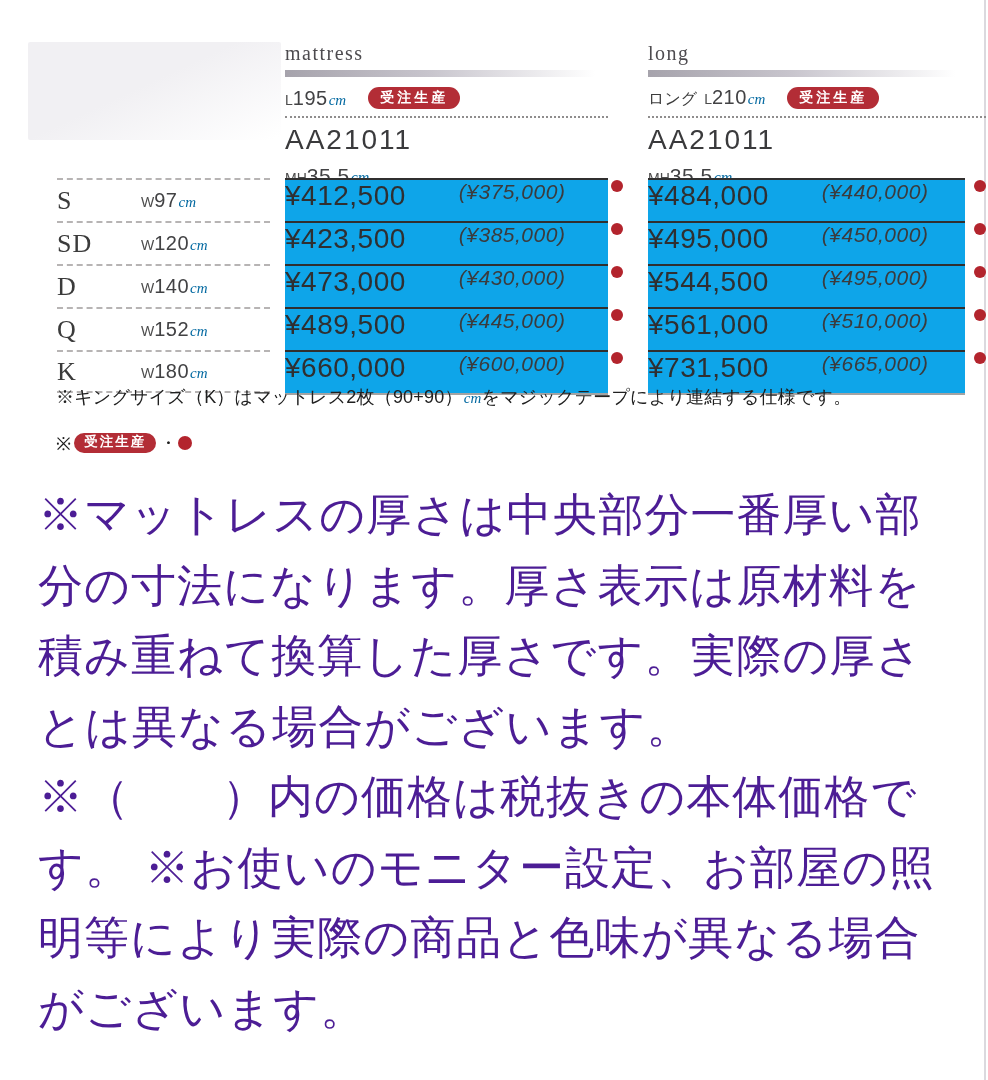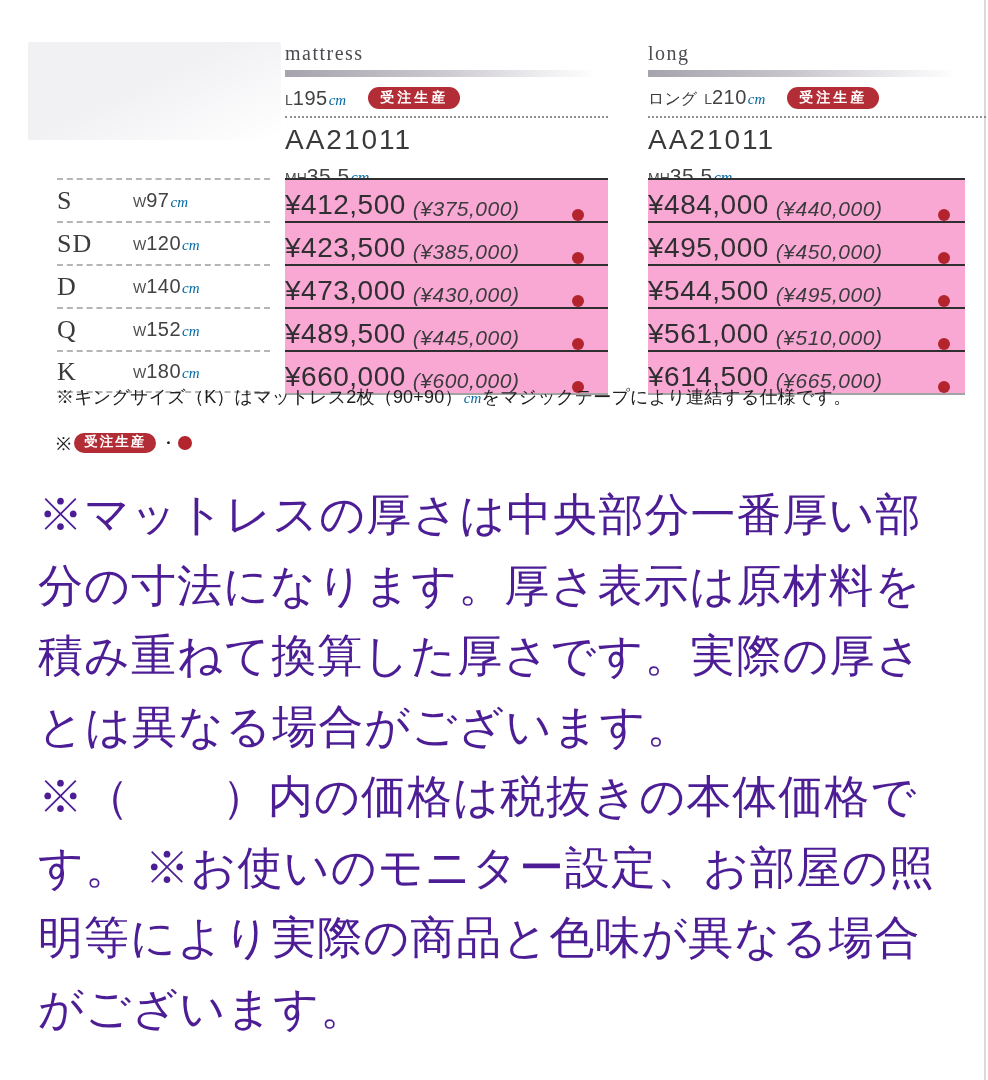--- a/index.html
+++ b/index.html
@@ -12,21 +12,21 @@
     background:linear-gradient(155deg,#f1f0f3 45%,rgba(255,255,255,0) 98%);
     border-radius:2px;
   }
   .edge-line{position:absolute;right:2px;top:0;width:2px;height:1080px;background:#dbd9de;}
 
   
   .sizes{position:absolute;left:57px;top:178px;width:213px;}
   .size-row{height:43px;display:flex;align-items:center;border-top:2px dashed #b7b4b4;box-sizing:border-box;}
   .size-row:last-child{border-bottom:2px dashed #b7b4b4;}
   .size-code{font-family:"Liberation Serif",serif;font-size:26px;color:#3b3b3b;width:64px;letter-spacing:1px;}
-  .size-width{margin-left:12px;white-space:nowrap;}
+  .size-width{margin-left:20px;white-space:nowrap;}
   .dim-label{font-size:14px;color:#4c4c4c;}
   .dim-num{font-size:20px;color:#424244;letter-spacing:.5px;}
   .dim-unit{font-family:"Liberation Serif",serif;font-style:italic;font-size:15px;color:#0369a1;margin-left:1px;}
 
   
   .price-col{position:absolute;top:42px;}
   .col-a{left:285px;width:323px;}
   .col-b{left:648px;width:320px;}
   .col-title{font-family:"Liberation Serif",serif;font-size:20px;color:#4d4b4f;letter-spacing:1.5px;height:25px;}
   .grad-bar{height:7px;margin-top:3px;background:linear-gradient(to right,#a6a3ac,#c8c5cd 45%,rgba(255,255,255,0) 96%);}
@@ -39,21 +39,21 @@
   }
   .dotted-rule{margin-top:5px;border-top:2px dotted #8f8d8d;height:0;}
   .col-b .dotted-rule{width:358px;}
   .product-code{margin-top:6px;font-size:28px;color:#3a3a3c;letter-spacing:2px;height:32px;}
   .mh{height:25px;white-space:nowrap;margin-top:8px;}
   .mh .dim-num{font-size:21px;}
   .mh .dim-unit{font-size:16px;}
 
   .price-table{position:absolute;left:0;top:136px;width:323px;}
   .col-b .price-table{width:317px;}
-  .price-row{height:43px;display:flex;align-items:flex-end;border-top:2px solid #302f2f;box-sizing:border-box;background:#f9a8d4;}
+  .price-row{height:43px;display:flex;align-items:flex-start;border-top:2px solid #302f2f;box-sizing:border-box;background:#0ea5e9;gap:46px;}
   .price-row:last-child{border-bottom:2px solid #a3a3a3;height:45px;}
   .price-main{font-size:28px;color:#2f2f31;letter-spacing:.5px;white-space:nowrap;}
   .price-tax{font-size:21px;color:#3b3b3d;margin-left:7px;letter-spacing:.5px;white-space:nowrap;font-style:italic;}
   .order-dot{margin-left:auto;margin-right:24px;width:12px;height:12px;border-radius:50%;background:#b3242d;flex:0 0 auto;}
   .col-b .order-dot{margin-right:15px;}
 
   
   .fn{position:absolute;left:56px;font-size:18px;color:#202020;letter-spacing:.2px;white-space:nowrap;}
   .fn1{top:385px;}
   .fn2{top:431px;display:flex;align-items:center;}
@@ -163,21 +163,21 @@
         <span class="price-main">¥544,500</span>
         <span class="price-tax">(¥495,000)</span>
         <span class="order-dot"></span>
       </div>
       <div class="price-row">
         <span class="price-main">¥561,000</span>
         <span class="price-tax">(¥510,000)</span>
         <span class="order-dot"></span>
       </div>
       <div class="price-row">
-        <span class="price-main">¥614,500</span>
+        <span class="price-main">¥731,500</span>
         <span class="price-tax">(¥665,000)</span>
         <span class="order-dot"></span>
       </div>
     </div>
   </section>
 
   <div class="fn fn1"><span>※キングサイズ（K）はマットレス2枚（90+90）</span><span class="dim-unit">cm</span><span>をマジックテープにより連結する仕様です。</span></div>
 
   <div class="fn fn2">
     <span>※</span>

